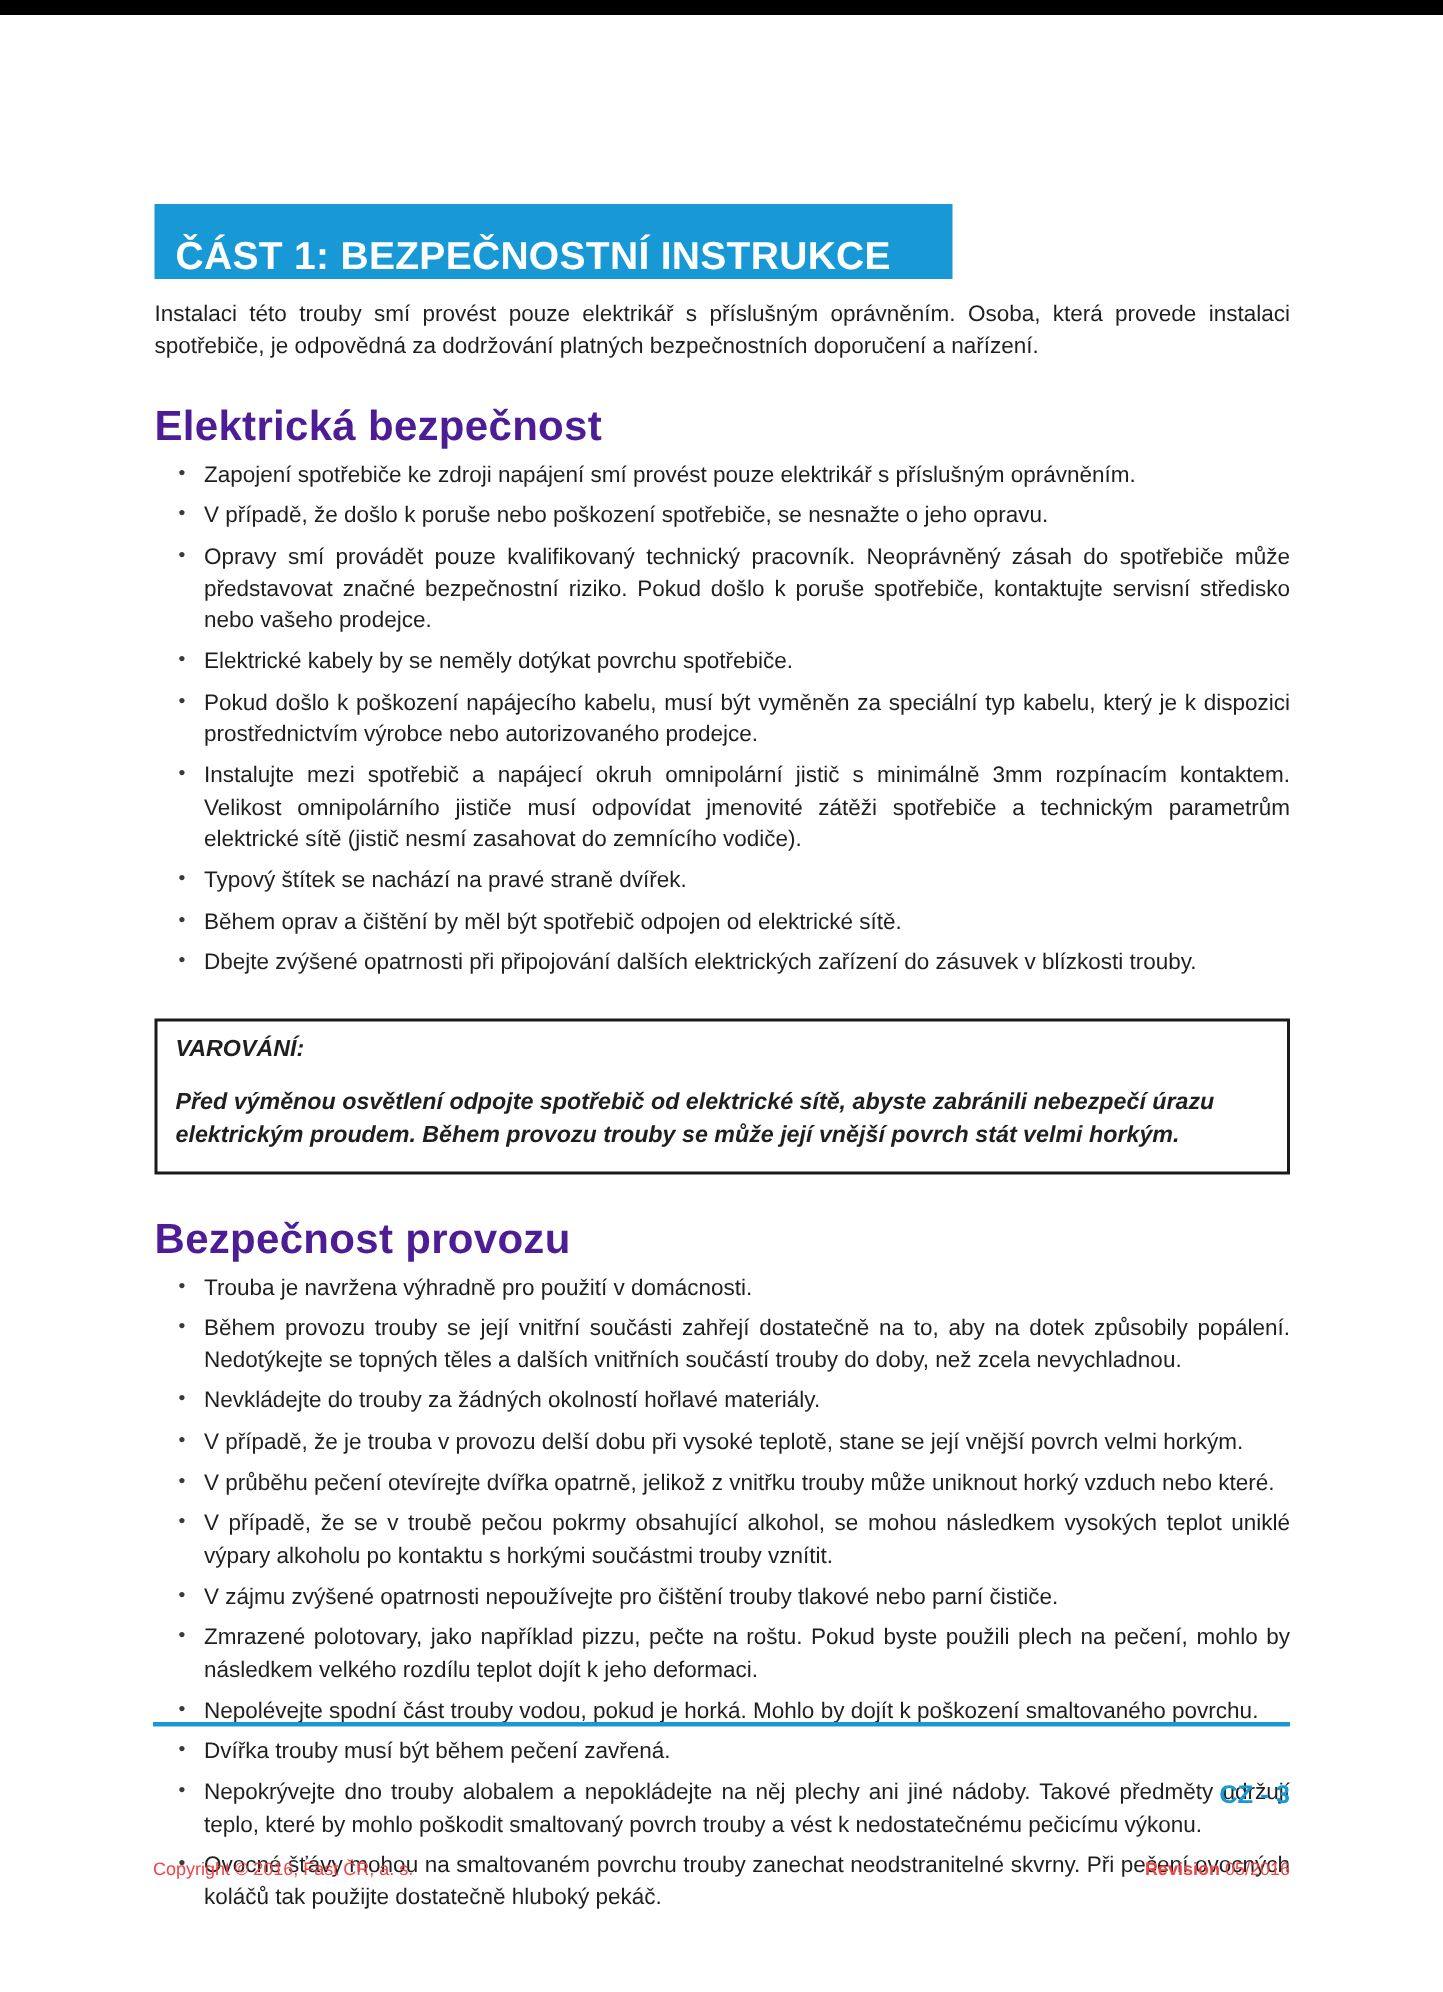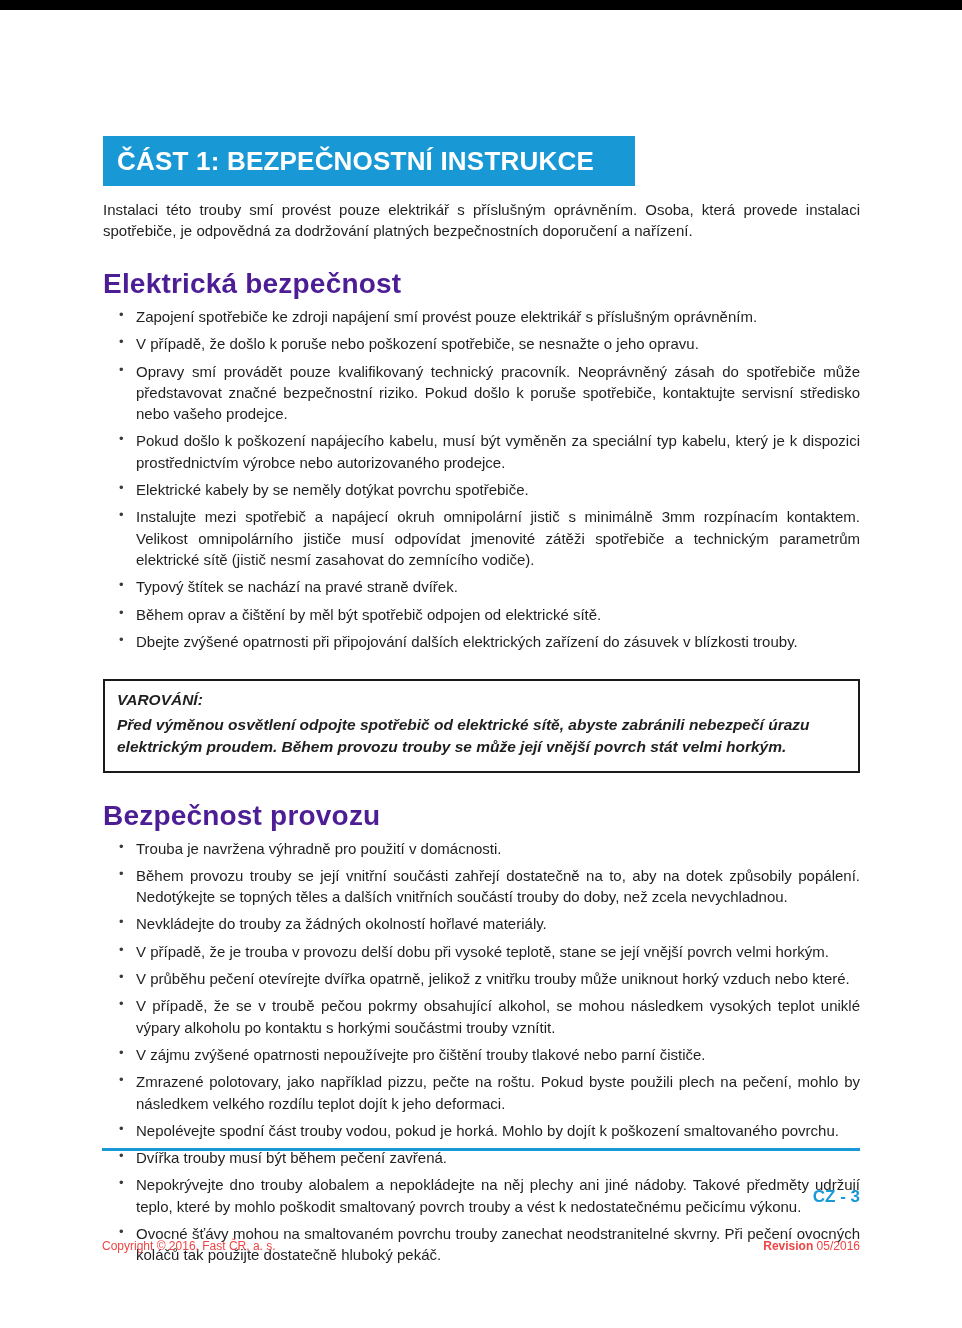--- a/index.html
+++ b/index.html
@@ -23,21 +23,21 @@
   }
   .content {
     padding: 136px 102px 0 103px;
   }
   .banner {
     width: 532px;
     height: 50px;
     background: #1899d6;
     color: #ffffff;
     display: flex;
-    align-items: center;
+    align-items: flex-end;
     padding-left: 14px;
     font-size: 26px;
     font-weight: bold;
     letter-spacing: 0.2px;
   }
   .intro {
     margin-top: 13px;
     font-size: 15px;
     line-height: 1.4;
     text-align: justify;
@@ -76,21 +76,21 @@
   }
   .warning-box {
     margin-top: 27px;
     border: 2px solid #1a1a1a;
     padding: 8px 12px 12px 12px;
     font-size: 15.5px;
     font-weight: bold;
     font-style: italic;
     line-height: 1.45;
   }
-  .warning-label { margin-bottom: 2px; }
+  .warning-label { margin-bottom: 12px; }
   .footer-area {
     position: absolute;
     left: 102px;
     right: 102px;
     bottom: 75px;
   }
   .divider {
     height: 3px;
     background: #1899d6;
   }
@@ -121,22 +121,22 @@
       <span>ČÁST 1: BEZPEČNOSTNÍ INSTRUKCE</span>
     </div>
 
     <p class="intro">Instalaci této trouby smí provést pouze elektrikář s příslušným oprávněním. Osoba, která provede instalaci spotřebiče, je odpovědná za dodržování platných bezpečnostních doporučení a nařízení.</p>
 
     <h1 class="section-title">Elektrická bezpečnost</h1>
     <ul class="bullets">
         <li>Zapojení spotřebiče ke zdroji napájení smí provést pouze elektrikář s příslušným oprávněním.</li>
         <li>V případě, že došlo k poruše nebo poškození spotřebiče, se nesnažte o jeho opravu.</li>
         <li>Opravy smí provádět pouze kvalifikovaný technický pracovník. Neoprávněný zásah do spotřebiče může představovat značné bezpečnostní riziko. Pokud došlo k poruše spotřebiče, kontaktujte servisní středisko nebo vašeho prodejce.</li>
+        <li>Elektrické kabely by se neměly dotýkat povrchu spotřebiče.</li>
         <li>Pokud došlo k poškození napájecího kabelu, musí být vyměněn za speciální typ kabelu, který je k dispozici prostřednictvím výrobce nebo autorizovaného prodejce.</li>
-        <li>Elektrické kabely by se neměly dotýkat povrchu spotřebiče.</li>
         <li>Instalujte mezi spotřebič a napájecí okruh omnipolární jistič s minimálně 3mm rozpínacím kontaktem. Velikost omnipolárního jističe musí odpovídat jmenovité zátěži spotřebiče a technickým parametrům elektrické sítě (jistič nesmí zasahovat do zemnícího vodiče).</li>
         <li>Typový štítek se nachází na pravé straně dvířek.</li>
         <li>Během oprav a čištění by měl být spotřebič odpojen od elektrické sítě.</li>
         <li>Dbejte zvýšené opatrnosti při připojování dalších elektrických zařízení do zásuvek v blízkosti trouby.</li>
       </ul>
 
     <div class="warning-box">
       <div class="warning-label">VAROVÁNÍ:</div>
       <div class="warning-text">Před výměnou osvětlení odpojte spotřebič od elektrické sítě, abyste zabránili nebezpečí úrazu elektrickým proudem. Během provozu trouby se může její vnější povrch stát velmi horkým.</div>
     </div>

